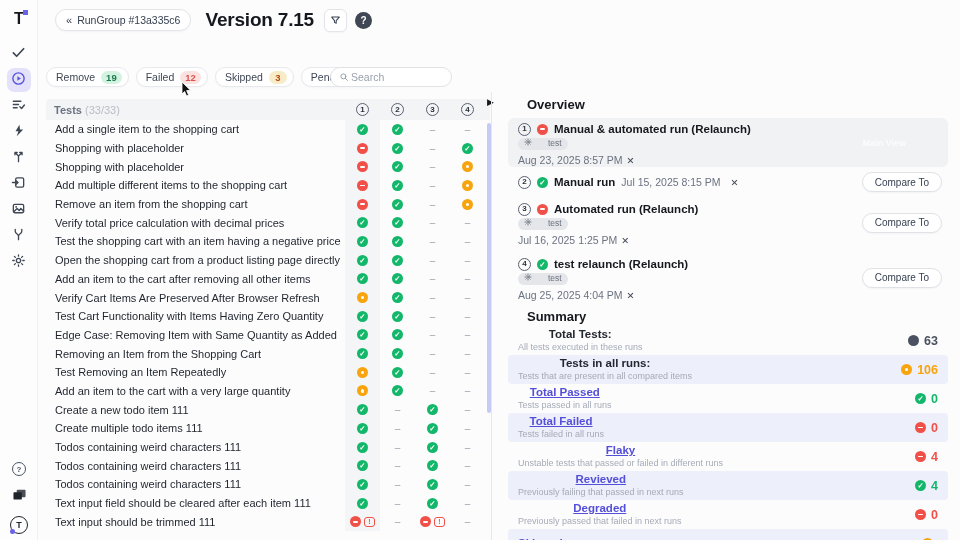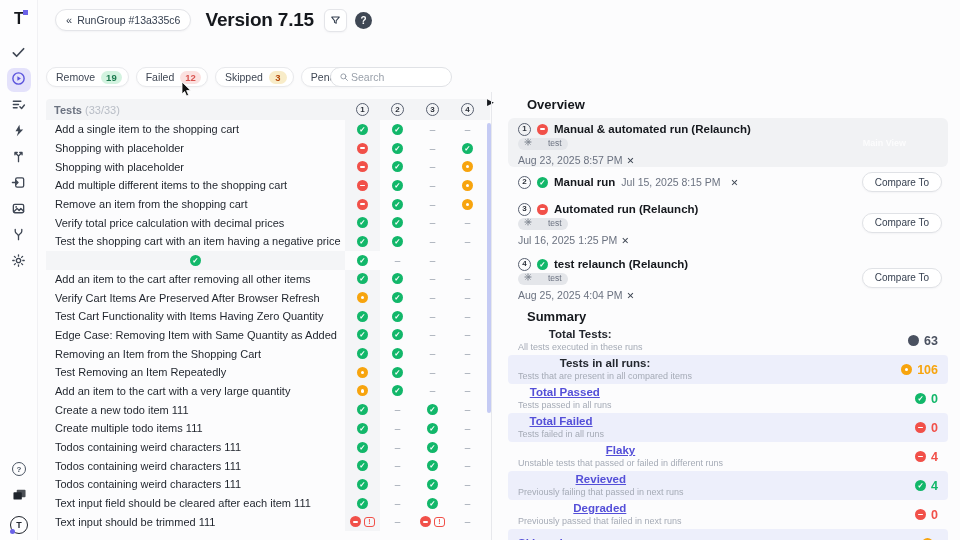--- a/index.html
+++ b/index.html
@@ -343,20 +343,21 @@
               <span class="sticon st-pass"></span>
             </span>
             <span class="tcell ">
               <span class="st-none">–</span>
             </span>
             <span class="tcell ">
               <span class="st-none">–</span>
             </span>
           </div>
           <div class="trow">
+            <span class="tname">Open the shopping cart from a product listing page directly</span>
             <span class="tcell first">
               <span class="sticon st-pass"></span>
             </span>
             <span class="tcell ">
               <span class="sticon st-pass"></span>
             </span>
             <span class="tcell ">
               <span class="st-none">–</span>
             </span>
             <span class="tcell ">

